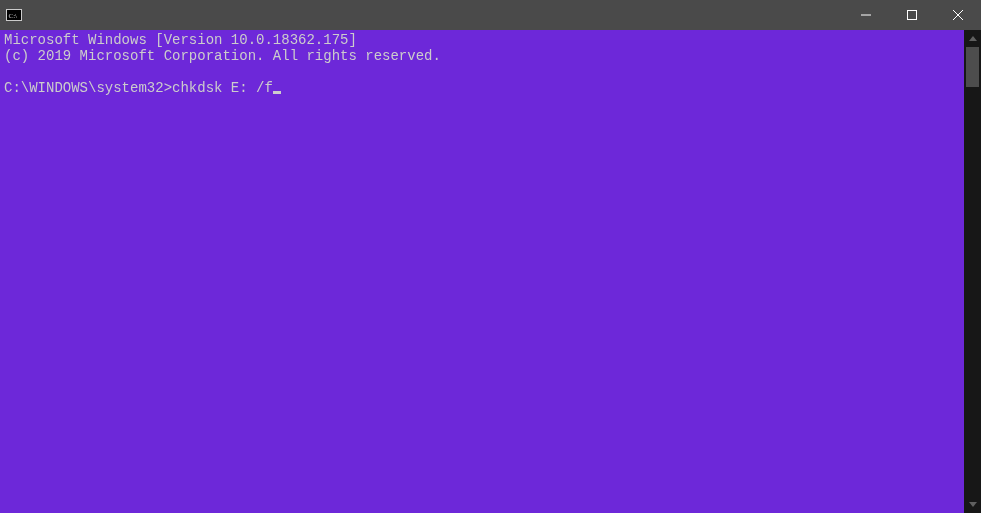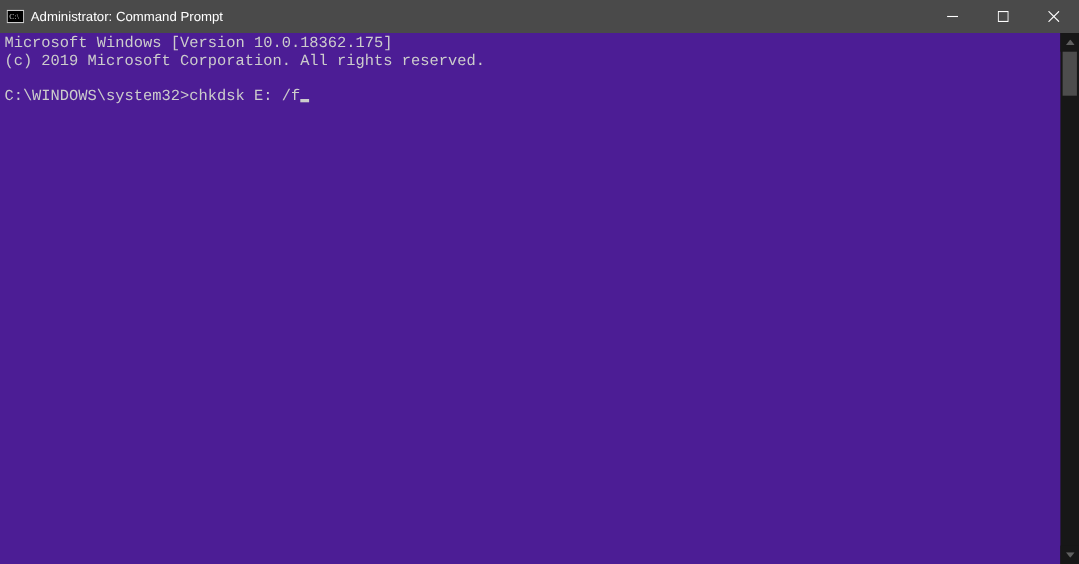--- a/index.html
+++ b/index.html
@@ -45,21 +45,21 @@
       display: flex;
       align-items: center;
       justify-content: center;
       color: #fff;
       cursor: default;
     }
     .console-area {
       position: relative;
       width: 100%;
       height: calc(100% - 30px);
-      background: #4c1d95;
+      background: #6d28d9;
       display: flex;
     }
     .console-text {
       flex: 1;
       padding: 2px 4px;
       color: #cccccc;
       font-size: 14px;
       line-height: 16px;
       white-space: pre;
       font-family: Consolas, 'Courier New', monospace;
@@ -110,21 +110,20 @@
 <body>
 
 <div class="titlebar">
   <div class="titlebar-left">
     <span class="app-icon">
       <svg width="16" height="16" viewBox="0 0 16 16">
         <rect x="0.5" y="2.5" width="15" height="11" fill="#000" stroke="#ccc" stroke-width="1"></rect>
         <text x="2.5" y="10.5" font-size="7" fill="#ccc" font-family="Consolas">C:\</text>
       </svg>
     </span>
-    <span>Administrator: Command Prompt</span>
   </div>
   <div class="titlebar-controls">
     <div class="tb-btn">
       <svg width="10" height="10" viewBox="0 0 10 10">
         <line x1="0" y1="5" x2="10" y2="5" stroke="#fff" stroke-width="1"></line>
       </svg>
     </div>
     <div class="tb-btn">
       <svg width="10" height="10" viewBox="0 0 10 10">
         <rect x="0.5" y="0.5" width="9" height="9" fill="none" stroke="#fff" stroke-width="1"></rect>

